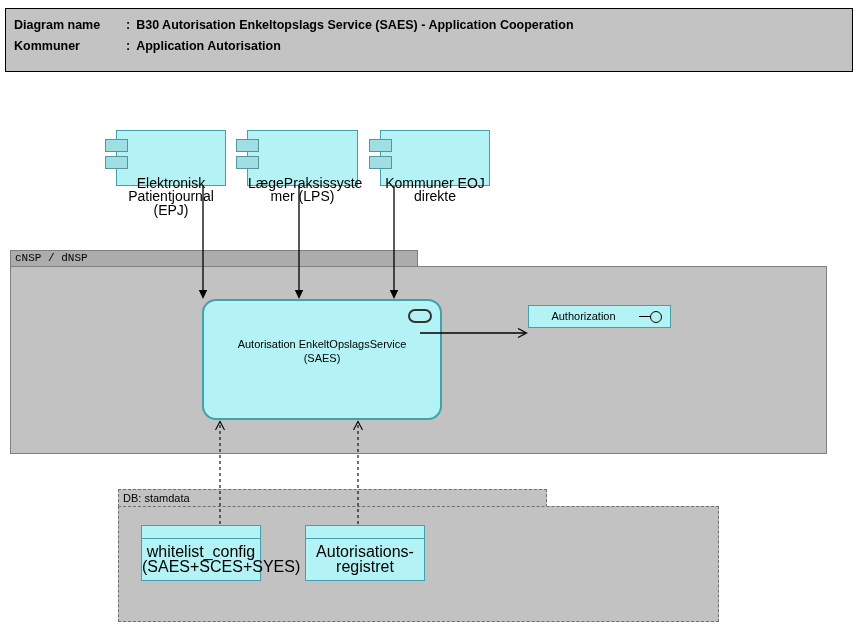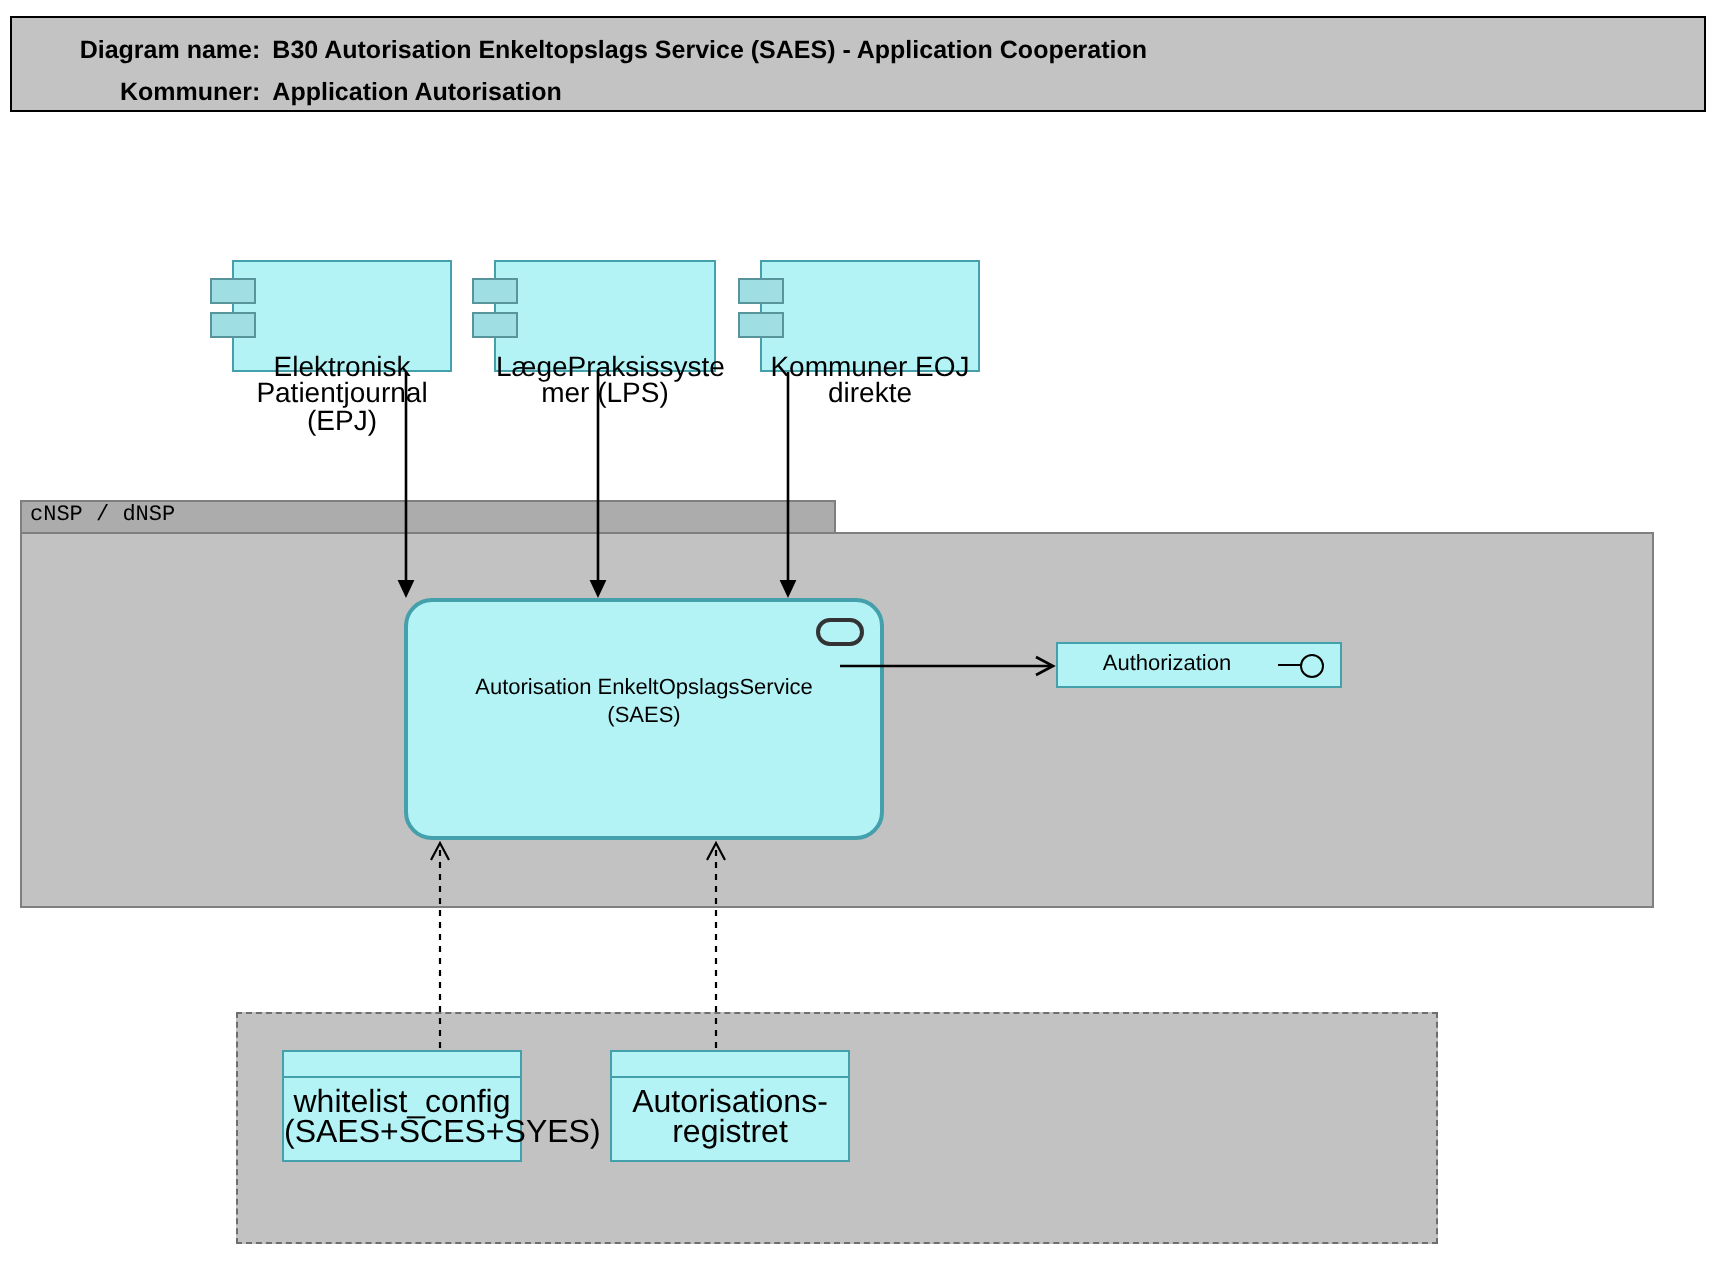--- a/index.html
+++ b/index.html
@@ -13,23 +13,23 @@
     --title-fill:#C3C3C3;
     --arrow:#000000;
   }
   html,body{margin:0;padding:0;background:#fff;}
   #canvas{
     position:relative;width:861px;height:633px;background:#fff;
     font-family:"Liberation Sans",sans-serif;color:#000;overflow:hidden;
   }
   
   .title-block{
-    position:absolute;left:5px;top:8px;width:848px;height:48px;
+    position:absolute;left:5px;top:8px;width:848px;height:64px;
     background:var(--title-fill);border:1px solid #000;box-sizing:border-box;
-    padding:6px 8px;font-weight:bold;font-size:12.5px;line-height:21px;text-align:right;
+    padding:6px 8px;font-weight:bold;font-size:12.5px;line-height:21px;
   }
   .t-row{display:flex;}
   .t-label{width:112px;flex:none;}
   .t-colon{flex:none;}
   .t-value{margin-left:6px;white-space:nowrap;}
   
   .app-component{
     position:absolute;width:110px;height:56px;box-sizing:border-box;
     background:var(--node-fill);border:1px solid var(--node-border);
     font-size:14px;line-height:13.5px;text-align:center;white-space:pre-line;
@@ -69,21 +69,21 @@
     position:absolute;left:179px;top:299px;width:240px;height:121px;box-sizing:border-box;
     background:var(--node-fill);border:2px solid var(--node-border);border-radius:14px;
     font-size:11px;line-height:14px;text-align:center;white-space:pre-line;padding-top:8px;margin-left:23px;
   }
   .service-icon{
     position:absolute;right:8px;top:8px;width:20px;height:10px;
     border:2px solid #333;border-radius:7px;background:transparent;
   }
   
   #auth{
-    position:absolute;left:528px;top:321px;width:143px;height:23px;box-sizing:border-box;
+    position:absolute;left:528px;top:305px;width:143px;height:23px;box-sizing:border-box;
     background:var(--node-fill);border:1px solid var(--node-border);
     font-size:11px;line-height:21px;text-align:center;padding-right:32px;
   }
   .lollipop{
     position:absolute;right:5px;top:4px;width:26px;height:13px;
     display:flex;align-items:center;
   }
   .lollipop .stem{width:11px;height:0;border-top:1.5px solid #000;}
   .lollipop .ball{
     width:12px;height:12px;border:1.5px solid #000;border-radius:50%;
@@ -118,20 +118,23 @@
         <span class="t-colon">:</span>
         <span class="t-value">Application Autorisation</span>
     </div>
   </div>
 
   <div class="group-tab" id="nsp-tab">
     <span>cNSP / dNSP</span>
   </div>
   <div class="group-body" id="nsp-body"></div>
 
+  <div class="group-tab" id="db-tab">
+    <span>DB: stamdata</span>
+  </div>
   <div class="group-body" id="db-body"></div>
 
   <div class="app-component" id="epj">
     <span class="ctab t1"></span>
     <span class="ctab t2"></span>
     <span>Elektronisk
 Patientjournal
 (EPJ)</span>
   </div>
   <div class="app-component" id="lps">

